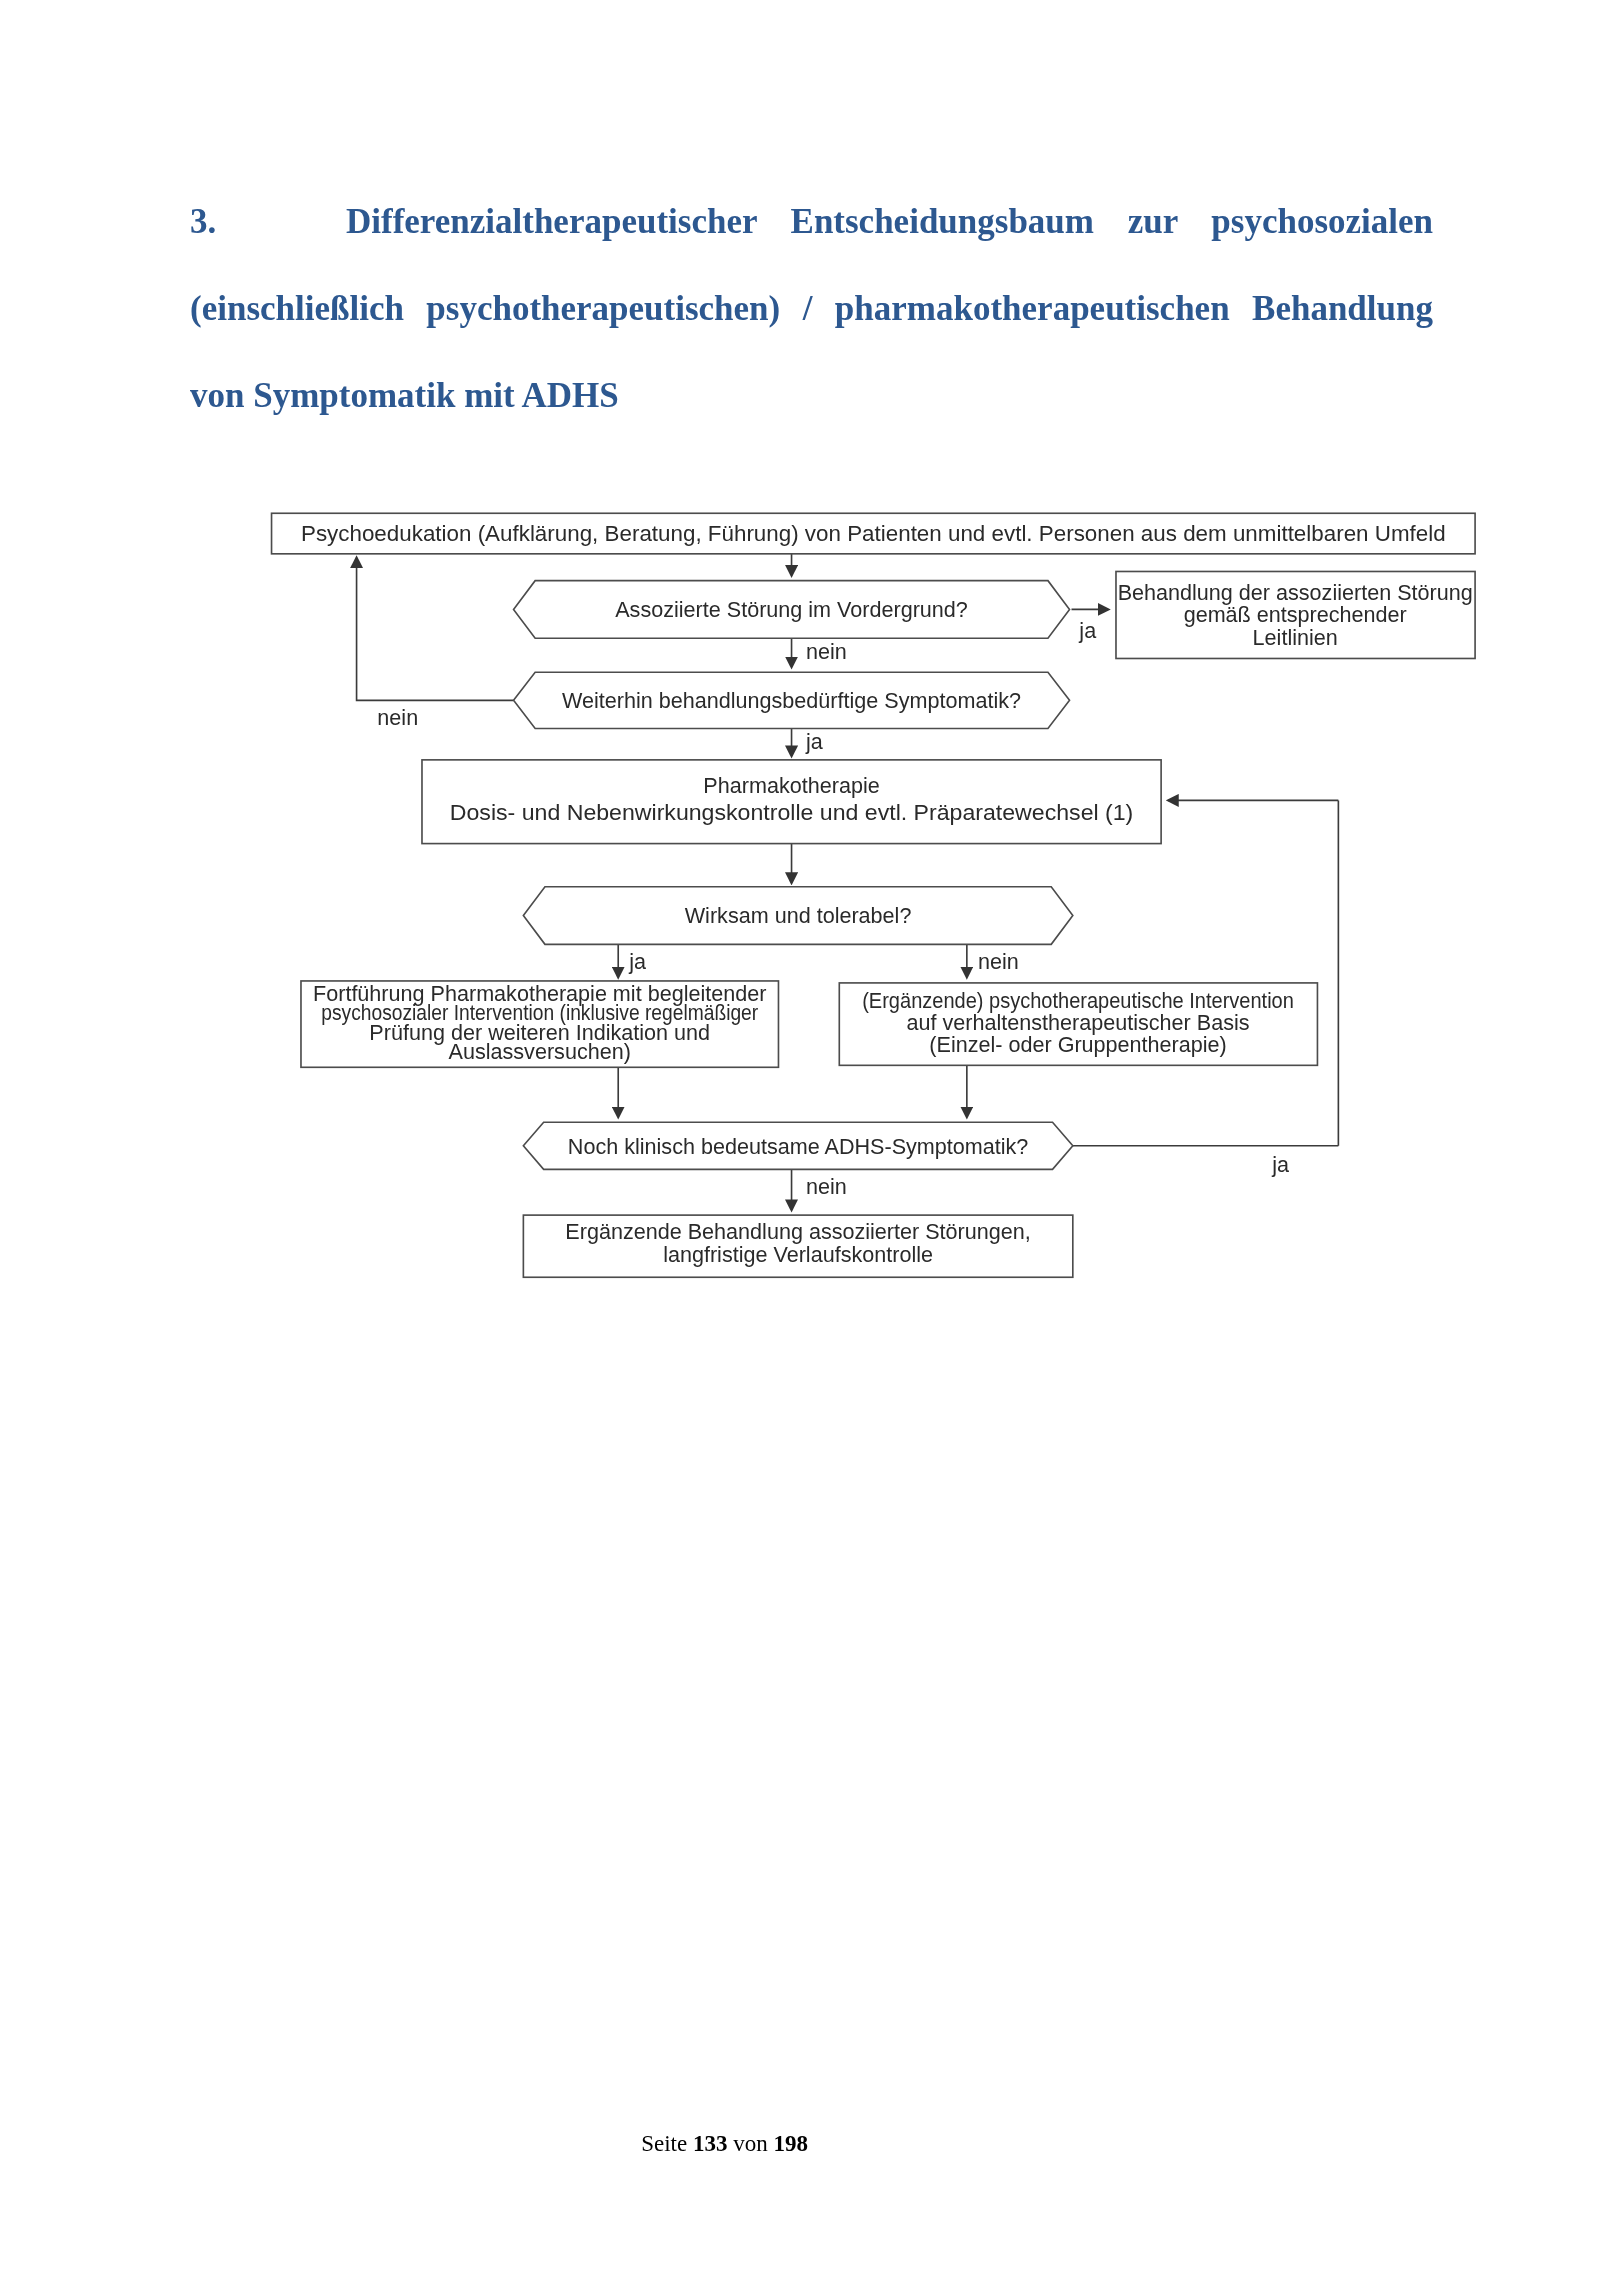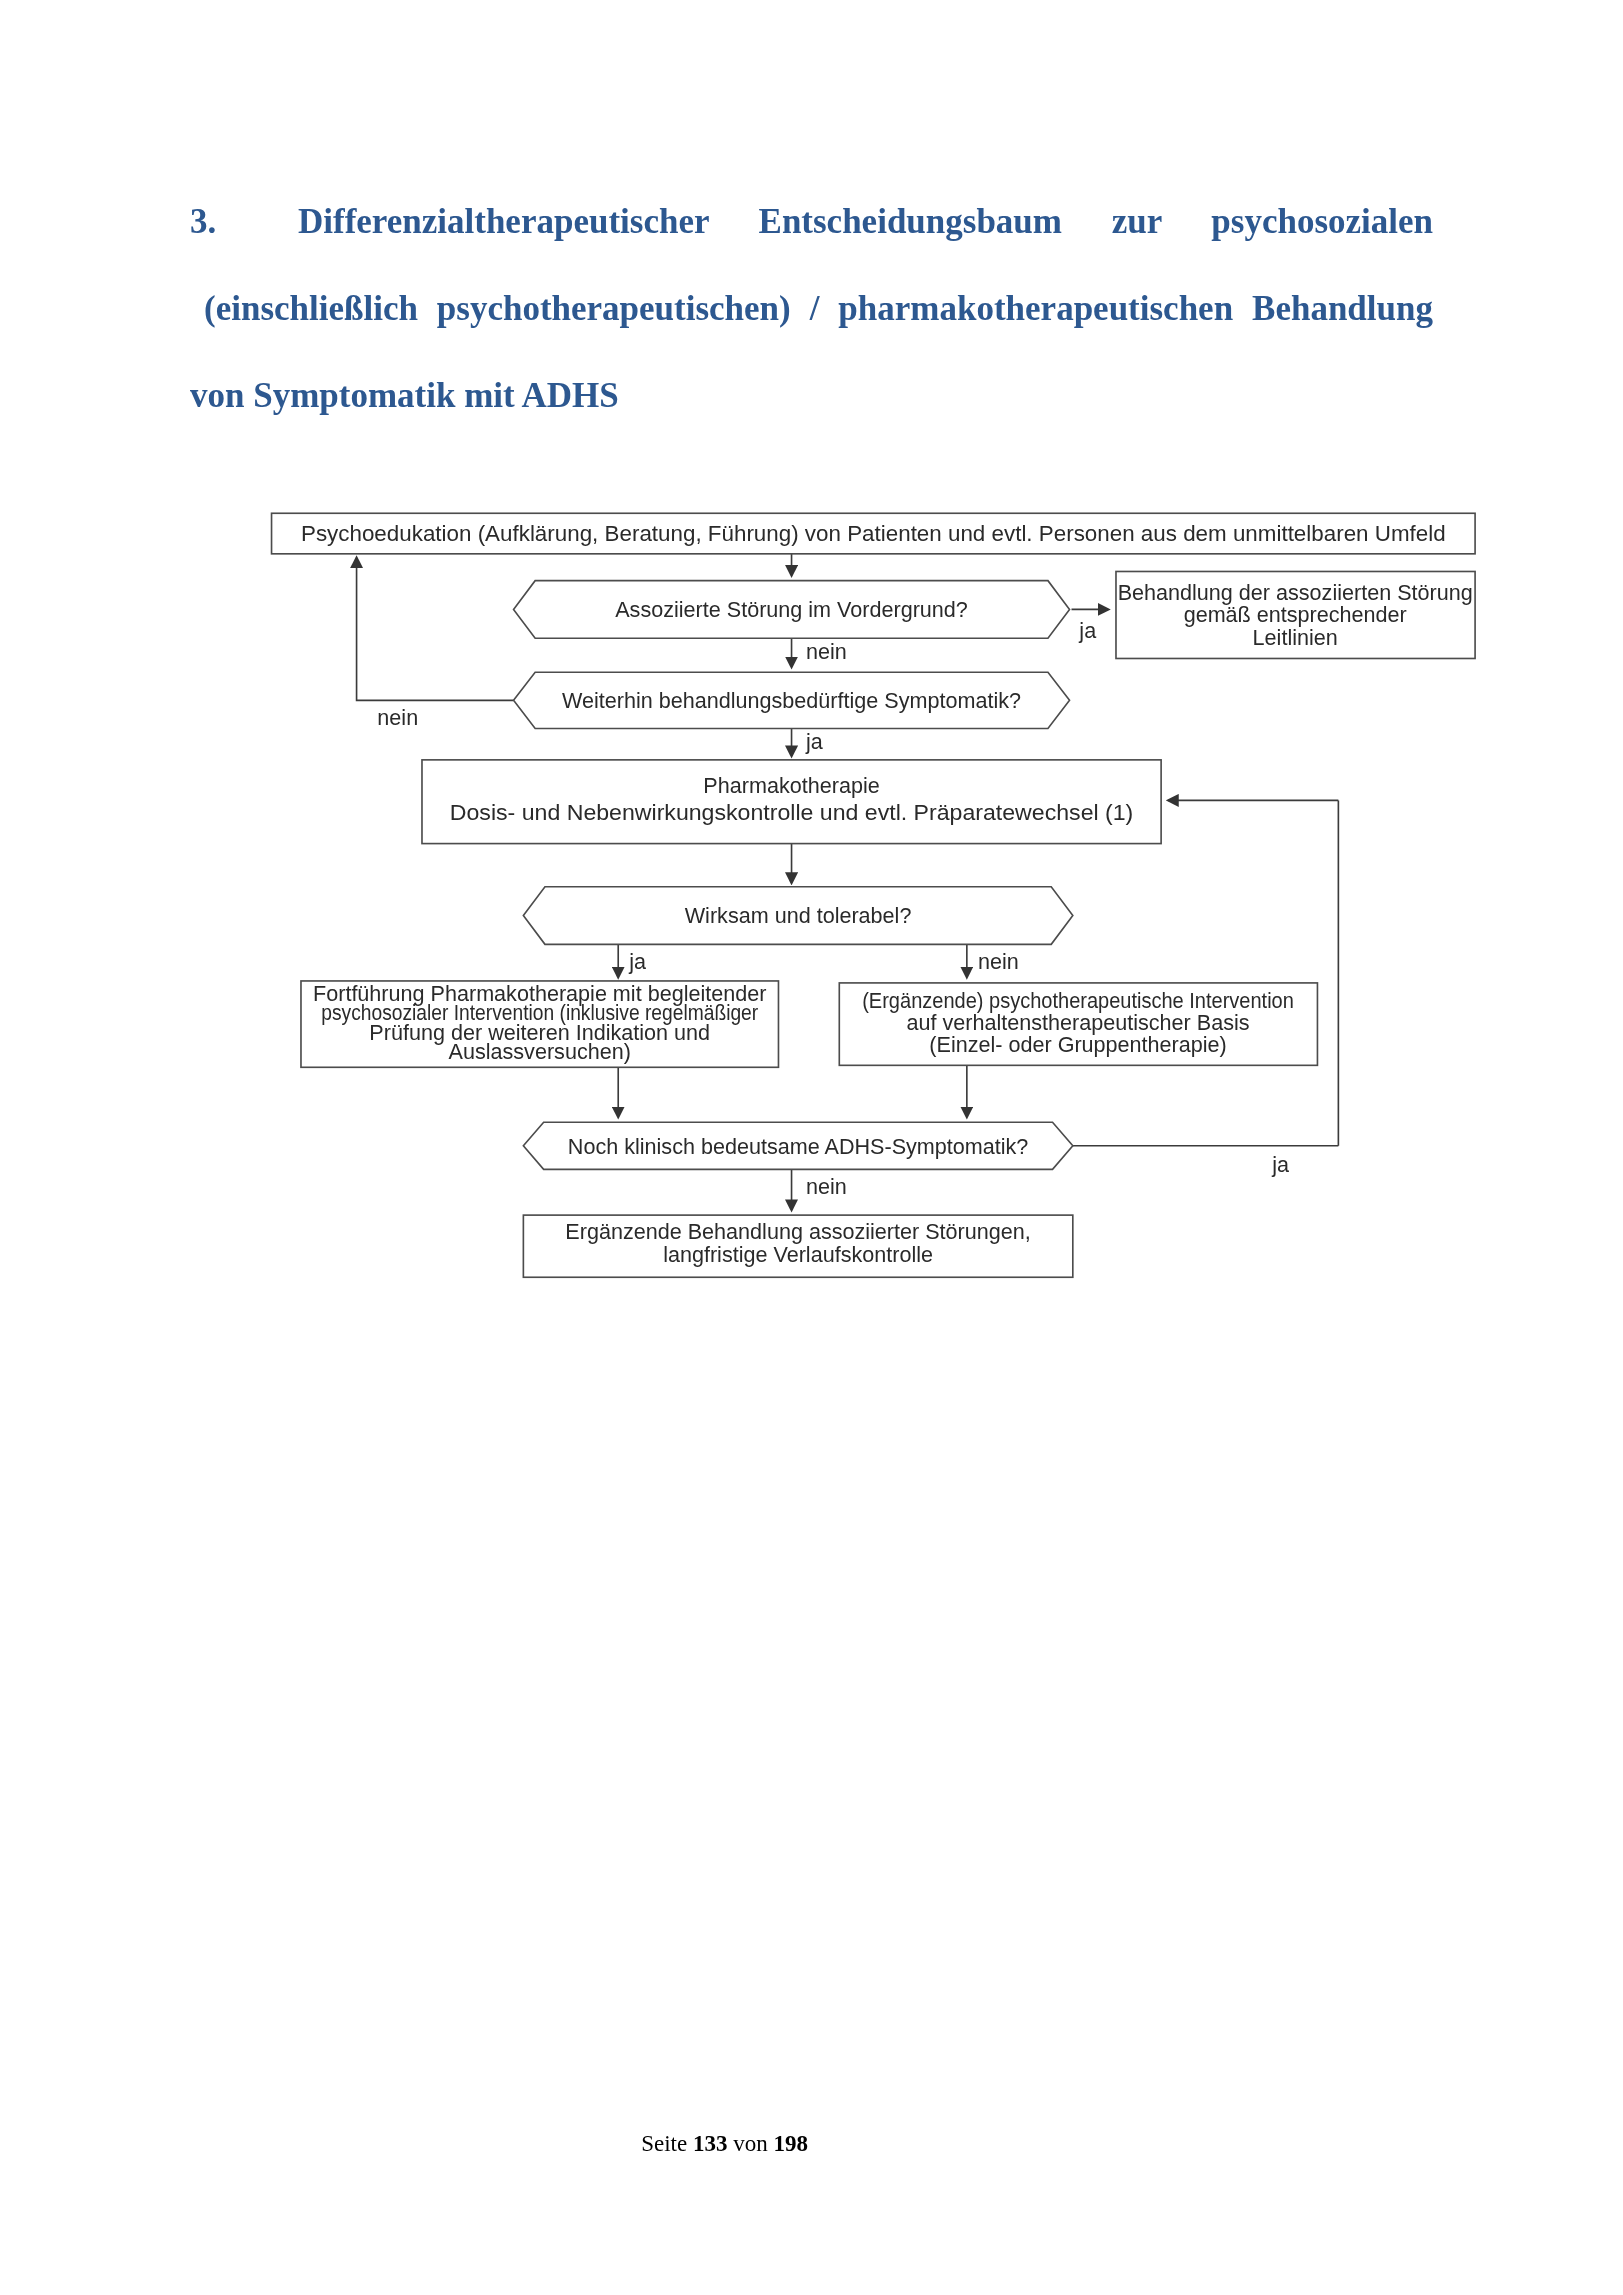--- a/index.html
+++ b/index.html
@@ -10,22 +10,22 @@
     font-family:"Liberation Serif",serif;
     overflow:hidden;
   }
   
   .title{
     position:absolute;left:190px;top:178px;width:1243px;
     color:#2d5890;font-weight:bold;font-size:35px;line-height:87px;
   }
   .t-row{display:flex;}
   .t-num{flex:none;width:108px;}
-  .t-fill{flex:1;text-align:justify;text-align-last:justify;}
-  .t-just{text-align:justify;text-align-last:justify;margin-left:14px;}
+  .t-fill{flex:1;text-align:justify;text-align-last:justify;margin-left:48px;}
+  .t-just{text-align:justify;text-align-last:justify;}
   
   .flow{position:absolute;left:0;top:510px;width:1623px;height:798px;}
   .flow .node{fill:#ffffff;stroke:#4c4c4c;stroke-width:2.5;}
   .flow .edge{stroke:#3b3b3b;stroke-width:2.5;fill:none;}
   .flow text{
     font-family:"Liberation Sans",sans-serif;
     fill:#2a2a2a;font-size:33px;
   }
   .flow .mid{text-anchor:middle;}
   .f32{font-size:32px;} .f31{font-size:31px;} .f30{font-size:30px;} .f29{font-size:29px;}

